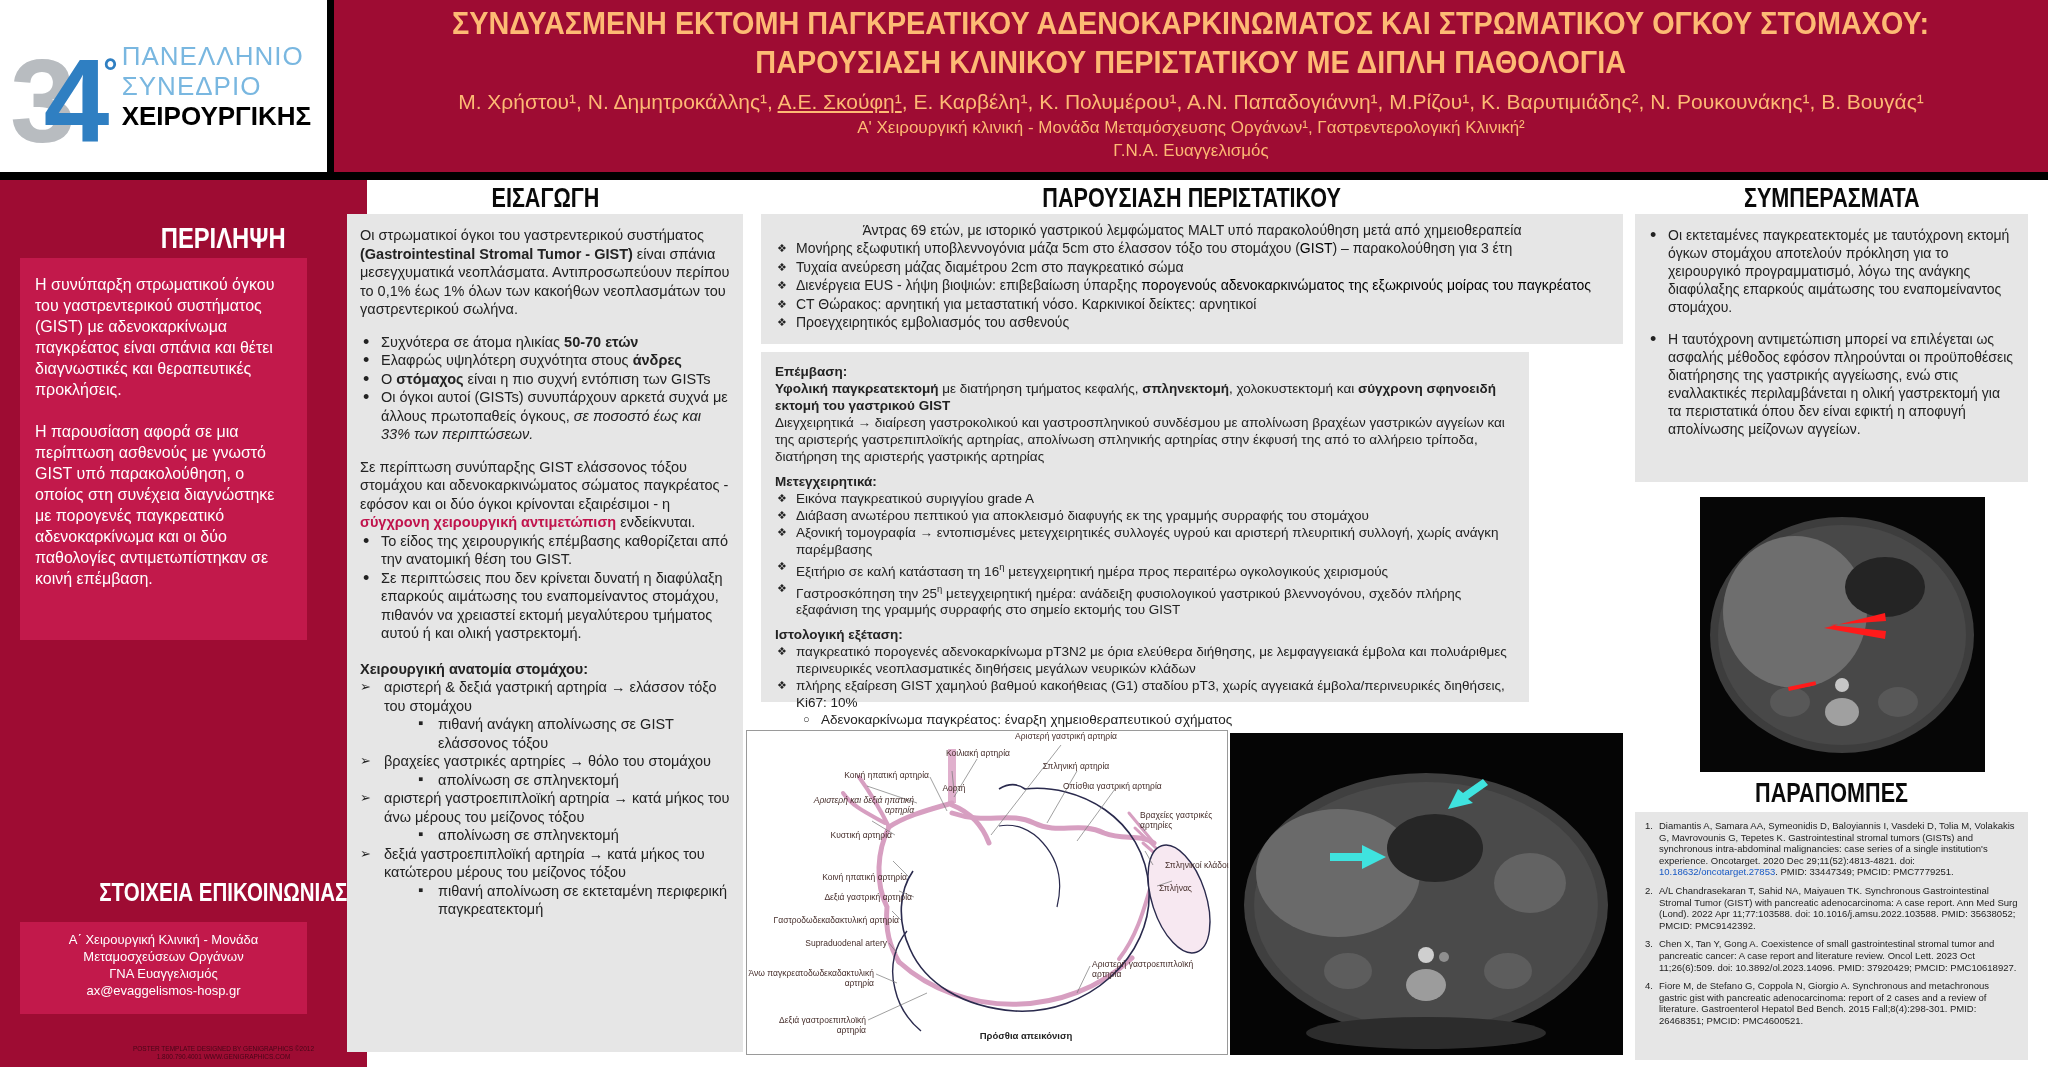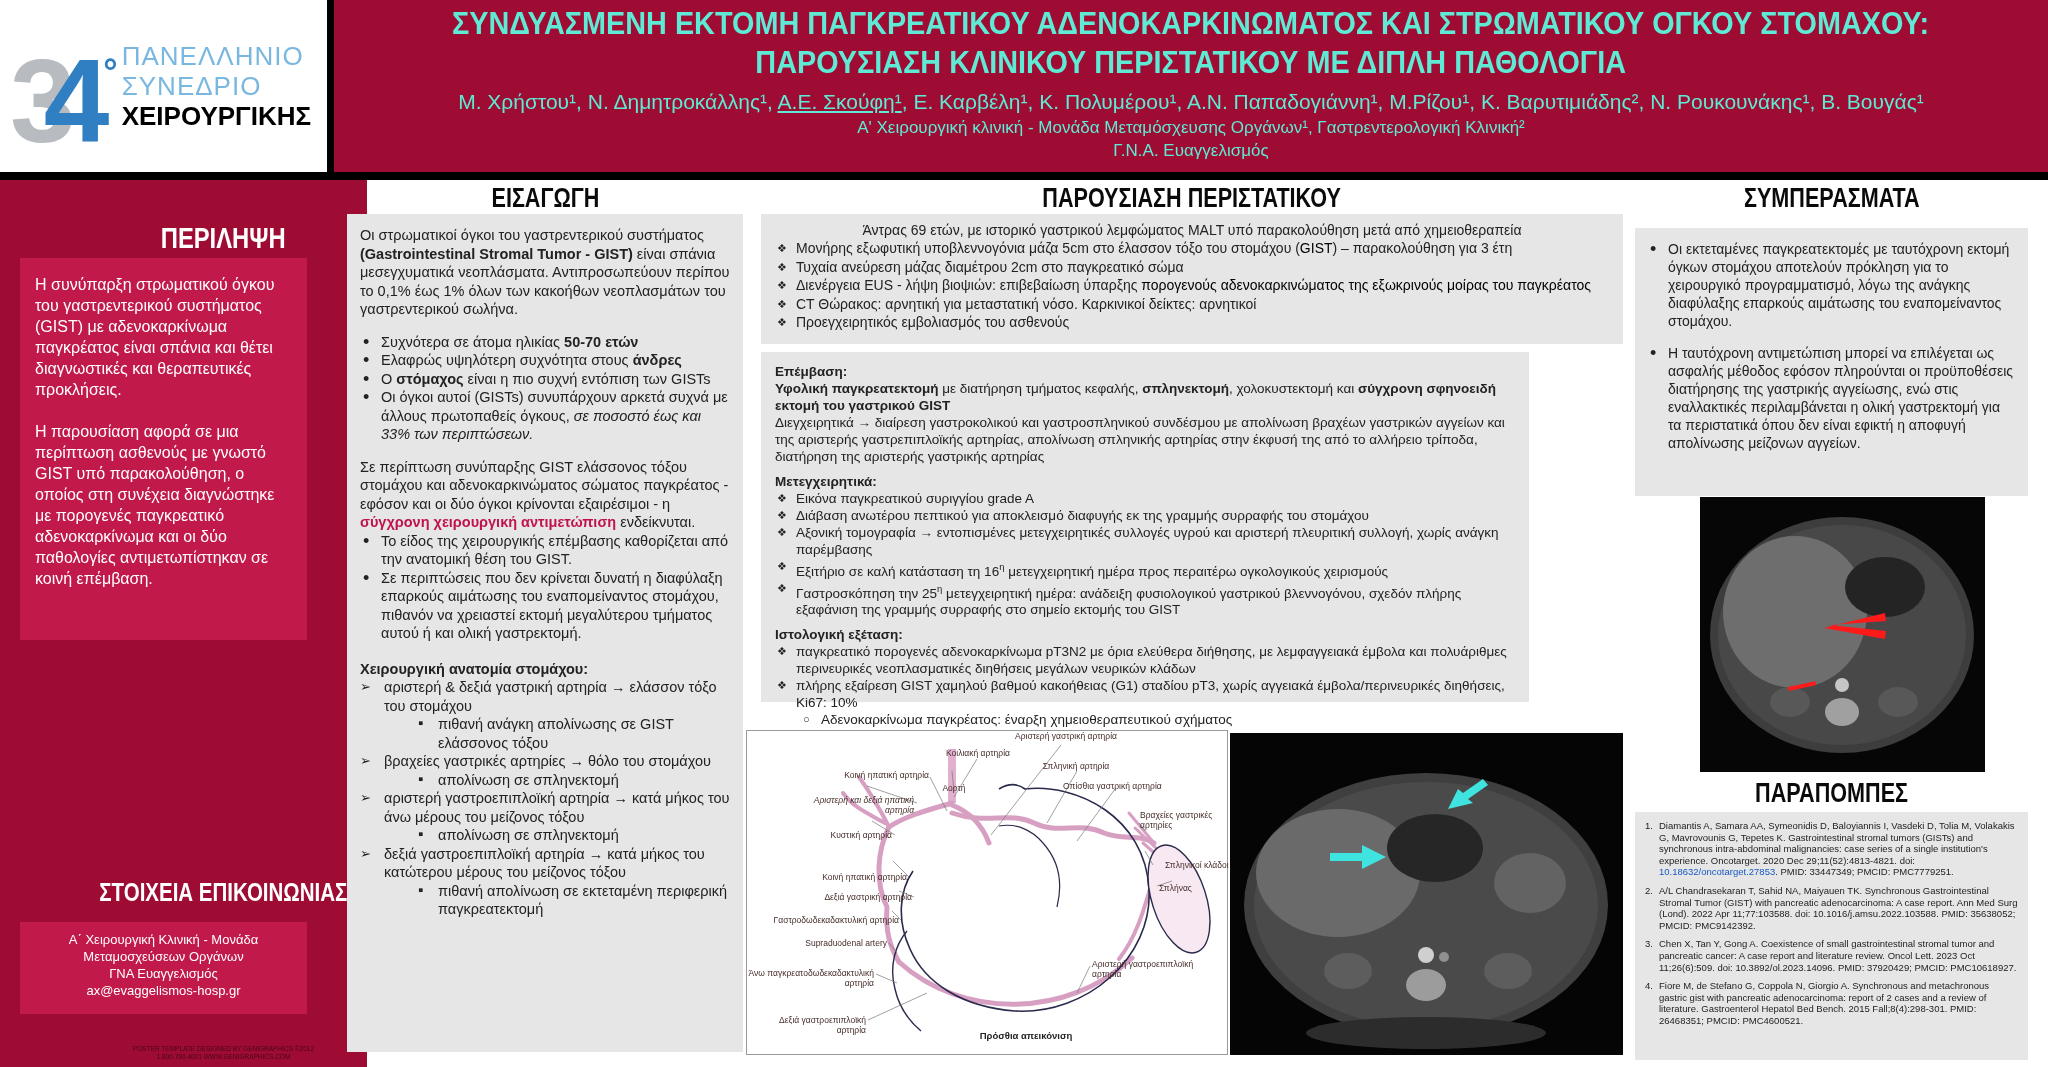--- a/index.html
+++ b/index.html
@@ -6,21 +6,21 @@
   .poster{position:relative;width:2048px;height:1067px;background:#ffffff;
           font-family:"Liberation Sans",sans-serif;color:#222;overflow:hidden;}
   .abs{position:absolute;}
   
   .logo-box{left:0;top:0;width:328px;height:172px;background:#fff;display:flex;align-items:center;padding-left:10px;box-sizing:border-box;}
   .logo-num{font-size:118px;font-weight:bold;line-height:100px;letter-spacing:-6px;}
   .n3{color:#b8bcc0;} .n4{color:#2f7fc2;margin-left:-26px;} .deg{color:#2f7fc2;font-size:36px;vertical-align:58px;}
   .logo-txt{margin-left:10px;line-height:30px;}
   .logo-l1,.logo-l2{color:#79b7e0;font-size:26px;font-weight:400;letter-spacing:1px;}
   .logo-l3{color:#000000;font-size:26px;font-weight:bold;letter-spacing:0px;}
-  .banner{left:334px;top:0;width:1714px;height:172px;background:#9e0c33;color:#5eead4;text-align:center;box-sizing:border-box;padding-top:4px;}
+  .banner{left:334px;top:0;width:1714px;height:172px;background:#9e0c33;color:#fdba74;text-align:center;box-sizing:border-box;padding-top:4px;}
   .t1{font-size:32px;font-weight:bold;line-height:39px;white-space:nowrap;}
   .t1>span{display:inline-block;transform:scaleX(.9);}
   .authors{font-size:21px;margin-top:7px;line-height:26px;}
   .authors .ul{text-decoration:underline;}
   .affil{font-size:17px;line-height:21px;margin-top:2px;}
   .vbar{left:327px;top:0;width:7px;height:1067px;background:#000;}
   .hbar{left:0;top:172px;width:2048px;height:8px;background:#000;}
   
   .sidebar{left:0;top:180px;width:327px;height:887px;background:#9e0c33;padding-left:40px;}
   .side-hd{position:absolute;width:100%;text-align:center;color:#fff;font-weight:bold;}
@@ -31,21 +31,21 @@
   .contact-panel{top:742px;height:92px;padding:9px 8px;font-size:13px;line-height:17px;text-align:center;}
   .credit{position:absolute;bottom:6px;width:100%;text-align:center;font-size:6.5px;line-height:8px;color:rgba(0,0,0,.55);}
   
   .sec-hd{font-size:27px;font-weight:bold;text-align:center;color:#0a0a0a;line-height:30px;}
   .sec-hd>span{display:inline-block;transform:scaleX(.8);white-space:nowrap;}
   
   .gbox{background:#e6e6e6;box-sizing:border-box;color:#222;}
   .intro-box{left:347px;top:214px;width:396px;height:838px;padding:12px 13px;font-size:14.5px;line-height:18.5px;}
   .case-box1{left:761px;top:214px;width:862px;height:130px;padding:7px 14px;font-size:14px;line-height:18.4px;}
   .case-box2{left:761px;top:352px;width:768px;height:350px;padding:11px 14px;font-size:13.5px;line-height:17px;}
-  .concl-box{left:1635px;top:228px;width:393px;height:268px;padding:12px 12px;font-size:14px;line-height:18px;}
+  .concl-box{left:1635px;top:214px;width:393px;height:268px;padding:12px 12px;font-size:14px;line-height:18px;}
   .refs-box{left:1635px;top:812px;width:393px;height:248px;padding:8px 10px;font-size:9.5px;line-height:11.6px;}
   .bold{font-weight:bold;} .ital{font-style:italic;}
   .red{color:#c0134c;font-weight:bold;} .red-n{color:#000000;}
   .doi{color:#1859c4;}
   .gap8{height:8px;} .gap14{height:14px;} .gap17{height:17px;}
   .li{position:relative;padding-left:21px;}
   .li.dot::before{content:"•";position:absolute;left:3px;top:0;font-size:18px;}
   .li.d::before{content:"❖";position:absolute;left:2px;top:0;font-size:11px;}
   .li.arr{padding-left:24px;}
   .li.arr::before{content:"➢";position:absolute;left:0;top:0;font-size:13px;}

